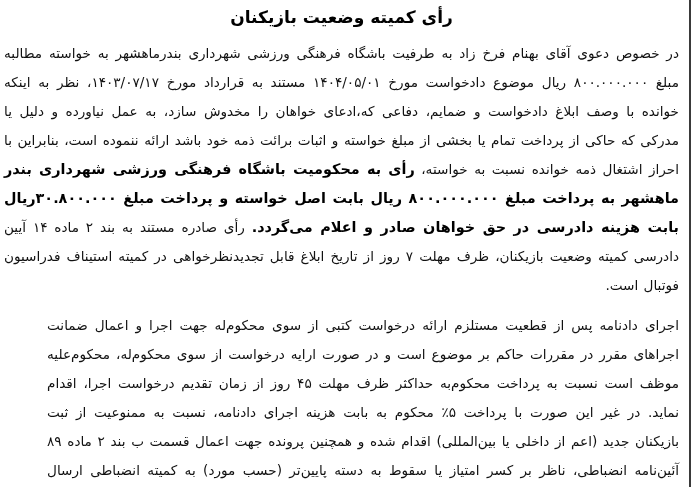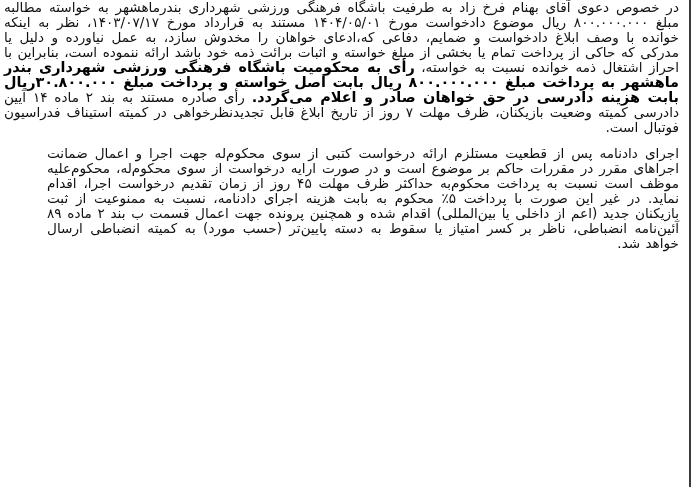--- a/index.html
+++ b/index.html
@@ -43,21 +43,21 @@
       text-align: center;
       font-weight: bold;
       font-size: 17px;
       line-height: 22px;
       margin: 6px 0 11px 0;
       padding-left: 0;
       color: #000;
     }
     .para {
       font-size: 13.6px;
-      line-height: 15px;
+      line-height: 29px;
       margin: 0;
       text-align: justify;
       text-align-last: right;
       word-spacing: 1px;
     }
     .para + .para {
       margin-top: 11px;
       margin-left: 43px;
     }
     .para b {
@@ -66,18 +66,19 @@
       color: #000;
     }
   </style>
 </head>
 <body>
 
 <div class="page">
   <div class="right-rule"></div>
 
   <div class="doc">
+    <h1 class="title">رأی کمیته وضعیت بازیکنان</h1>
 
     <p class="para"><span>در خصوص دعوی آقای بهنام فرخ زاد به طرفیت باشگاه فرهنگی ورزشی شهرداری بندرماهشهر به خواسته مطالبه مبلغ ۸۰۰.۰۰۰.۰۰۰ ریال موضوع دادخواست مورخ ۱۴۰۴/۰۵/۰۱ مستند به قرارداد مورخ ۱۴۰۳/۰۷/۱۷، نظر به اینکه خوانده با وصف ابلاغ دادخواست و ضمایم، دفاعی که،ادعای خواهان را مخدوش سازد، به عمل نیاورده و دلیل یا مدرکی که حاکی از پرداخت تمام یا بخشی از مبلغ خواسته و اثبات برائت ذمه خود باشد ارائه ننموده است، بنابراین با احراز اشتغال ذمه خوانده نسبت به خواسته، </span><b>رأی به محکومیت باشگاه فرهنگی ورزشی شهرداری بندر ماهشهر به پرداخت مبلغ ۸۰۰.۰۰۰.۰۰۰ ریال بابت اصل خواسته و پرداخت مبلغ ۳۰.۸۰۰.۰۰۰ریال بابت هزینه دادرسی در حق خواهان صادر و اعلام می‌گردد.</b><span> رأی صادره مستند به بند ۲ ماده ۱۴ آیین دادرسی کمیته وضعیت بازیکنان، ظرف مهلت ۷ روز از تاریخ ابلاغ قابل تجدیدنظرخواهی در کمیته استیناف فدراسیون فوتبال است.</span></p>
 
     <p class="para"><span>اجرای دادنامه پس از قطعیت مستلزم ارائه درخواست کتبی از سوی محکوم‌له جهت اجرا و اعمال ضمانت اجراهای مقرر در مقررات حاکم بر موضوع است و در صورت ارایه درخواست از سوی محکوم‌له، محکوم‌علیه موظف است نسبت به پرداخت محکوم‌به حداکثر ظرف مهلت ۴۵ روز از زمان تقدیم درخواست اجرا، اقدام نماید. در غیر این صورت با پرداخت ۵٪ محکوم به بابت هزینه اجرای دادنامه، نسبت به ممنوعیت از ثبت بازیکنان جدید (اعم از داخلی یا بین‌المللی) اقدام شده و همچنین پرونده جهت اعمال قسمت ب بند ۲ ماده ۸۹ آئین‌نامه انضباطی، ناظر بر کسر امتیاز یا سقوط به دسته پایین‌تر (حسب مورد) به کمیته انضباطی ارسال خواهد شد.</span></p>
   </div>
 </div>
 
 </body></html>

